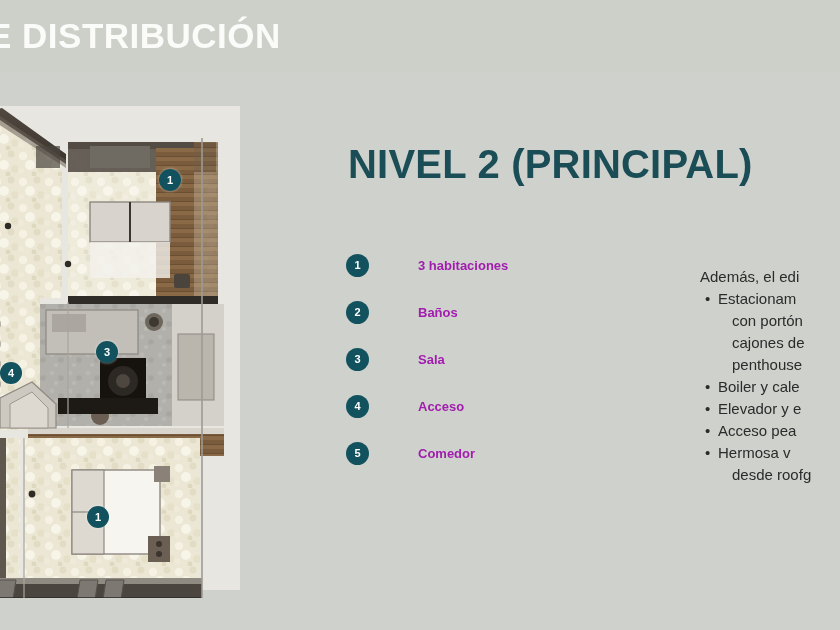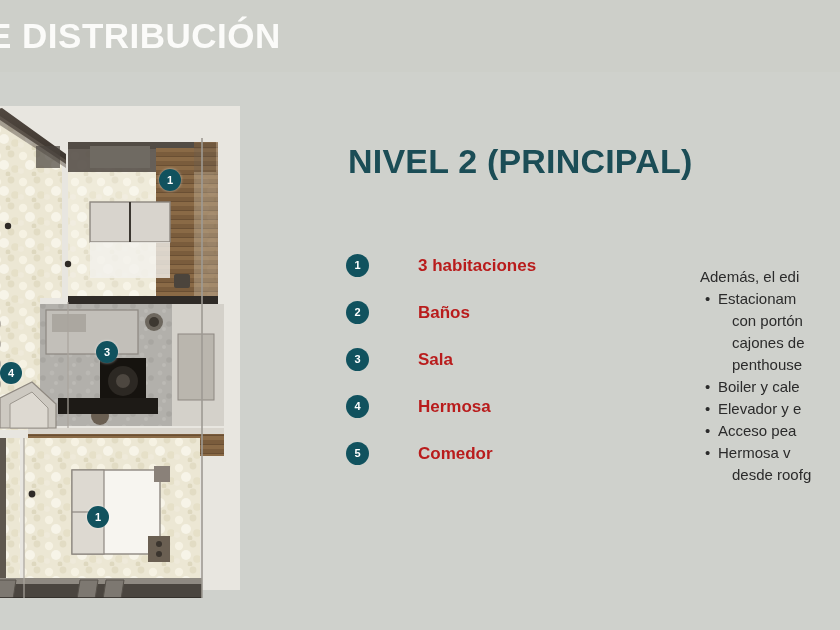--- a/index.html
+++ b/index.html
@@ -62,21 +62,21 @@
     align-items: center;
     justify-content: center;
     box-shadow: 0 0 3px rgba(255,255,255,0.55);
     line-height: 1;
   }
 
   
   #level-title {
     position: absolute;
     left: 348px; top: 142px;
-    font-size: 34px;
+    font-size: 40px;
     font-weight: 800;
     color: #1b4d56;
     letter-spacing: 0.2px;
     white-space: nowrap;
   }
 
   #legend {
     position: absolute;
     left: 346px; top: 242px;
     width: 280px;
@@ -94,23 +94,23 @@
     color: #ffffff;
     font-size: 11px;
     font-weight: 700;
     display: flex;
     align-items: center;
     justify-content: center;
     line-height: 1;
   }
   .legend-label {
     margin-left: 49px;
-    font-size: 17px;
+    font-size: 13px;
     font-weight: 700;
-    color: #b91c1c;
+    color: #a21caf;
     white-space: nowrap;
   }
 
   
   #extras {
     position: absolute;
     left: 700px; top: 266px;
     width: 230px;
     overflow: hidden;
     font-size: 15px;
@@ -280,21 +280,21 @@
     <div class="legend-row">
       <div class="legend-badge">2</div>
       <div class="legend-label">Baños</div>
     </div>
     <div class="legend-row">
       <div class="legend-badge">3</div>
       <div class="legend-label">Sala</div>
     </div>
     <div class="legend-row">
       <div class="legend-badge">4</div>
-      <div class="legend-label">Hermosa</div>
+      <div class="legend-label">Acceso</div>
     </div>
     <div class="legend-row">
       <div class="legend-badge">5</div>
       <div class="legend-label">Comedor</div>
     </div>
   </div>
 
   <div id="extras">
     <div id="extras-intro">Además, el edi</div>
     <ul id="extras-list">

